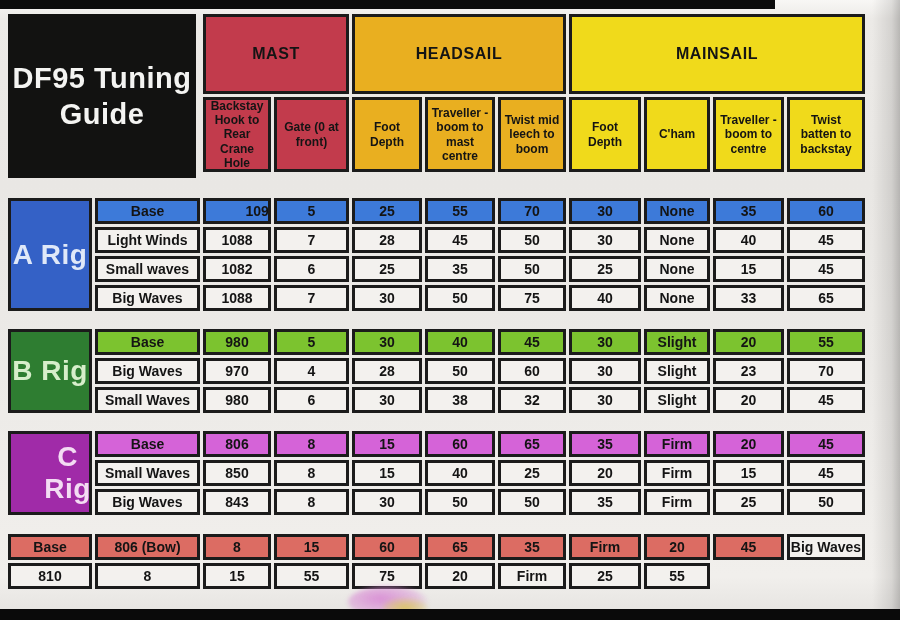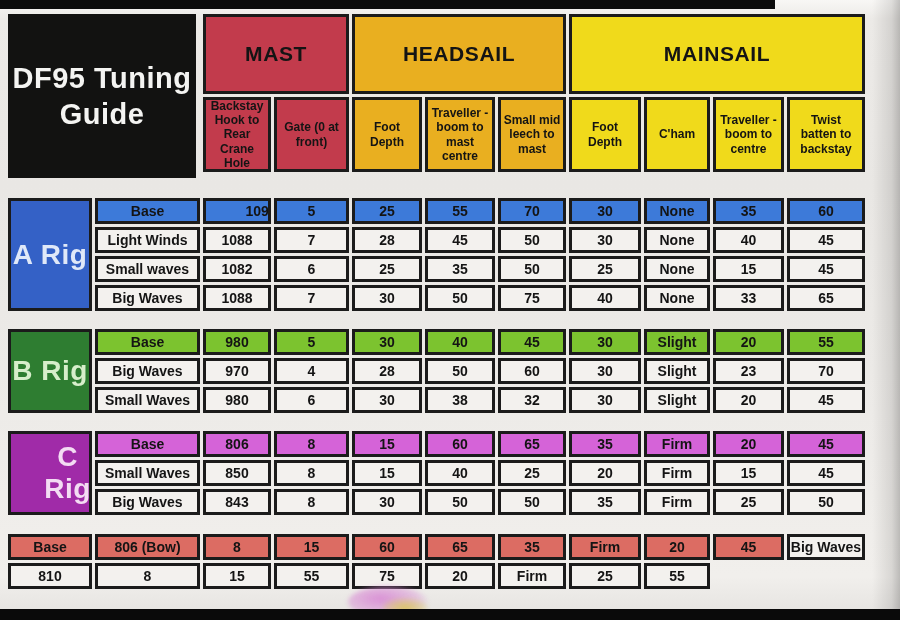--- a/index.html
+++ b/index.html
@@ -36,21 +36,21 @@
     border:3px solid #1b1b1b; background:#f3f1ee; color:#141414;
     display:flex; align-items:center; justify-content:center; text-align:center;
     font-weight:bold; overflow:hidden;
   }
 
   .header-grid {
     left:203px; top:14px; width:668px; height:164px;
     grid-template-columns:68px 75px 70px 70px 68px 72px 66px 71px 78px;
     grid-template-rows:80px 75px;
   }
-  .cell.group   { font-size:21px; letter-spacing:0.6px; }
+  .cell.group   { font-size:16px; letter-spacing:0.6px; }
   .cell.subhead { font-size:12px; line-height:1.18; padding:1px 2px; }
 
   .section-grid {
     left:8px; width:863px;
     grid-template-columns:84px 105px 68px 75px 70px 70px 68px 72px 66px 71px 78px;
     grid-auto-rows:26px;
   }
   .cell.riglabel { font-size:28px; letter-spacing:0.5px; }
   .cell.cond     { font-size:14px; }
   .cell.val      { font-size:14px; }
@@ -79,21 +79,21 @@
   </div>
 
   <div class="grid header-grid" id="header-grid">
       <div class="cell group" style="background: rgb(194, 59, 76); grid-column: span 2;">MAST</div>
       <div class="cell group" style="background: rgb(233, 175, 32); grid-column: span 3;">HEADSAIL</div>
       <div class="cell group" style="background: rgb(240, 218, 27); grid-column: span 4;">MAINSAIL</div>
       <div class="cell subhead" style="background: rgb(194, 59, 76);">Backstay Hook to Rear Crane Hole</div>
       <div class="cell subhead" style="background: rgb(194, 59, 76);">Gate (0 at front)</div>
       <div class="cell subhead" style="background: rgb(233, 175, 32);">Foot Depth</div>
       <div class="cell subhead" style="background: rgb(233, 175, 32);">Traveller - boom to mast centre</div>
-      <div class="cell subhead" style="background: rgb(233, 175, 32);">Small mid leech to mast</div>
+      <div class="cell subhead" style="background: rgb(233, 175, 32);">Twist mid leech to boom</div>
       <div class="cell subhead" style="background: rgb(240, 218, 27);">Foot Depth</div>
       <div class="cell subhead" style="background: rgb(240, 218, 27);">C'ham</div>
       <div class="cell subhead" style="background: rgb(240, 218, 27);">Traveller - boom to centre</div>
       <div class="cell subhead" style="background: rgb(240, 218, 27);">Twist batten to backstay</div>
     </div>
 
   <div id="sections-host">
       <div class="grid section-grid" style="top: 198px;">
         <div class="cell riglabel" style="background: rgb(52, 97, 198); color: rgb(223, 232, 248); grid-row: 1 / span 4;">A Rig</div>
         <div class="cell cond" style="background: rgb(61, 122, 217);">Base</div>

